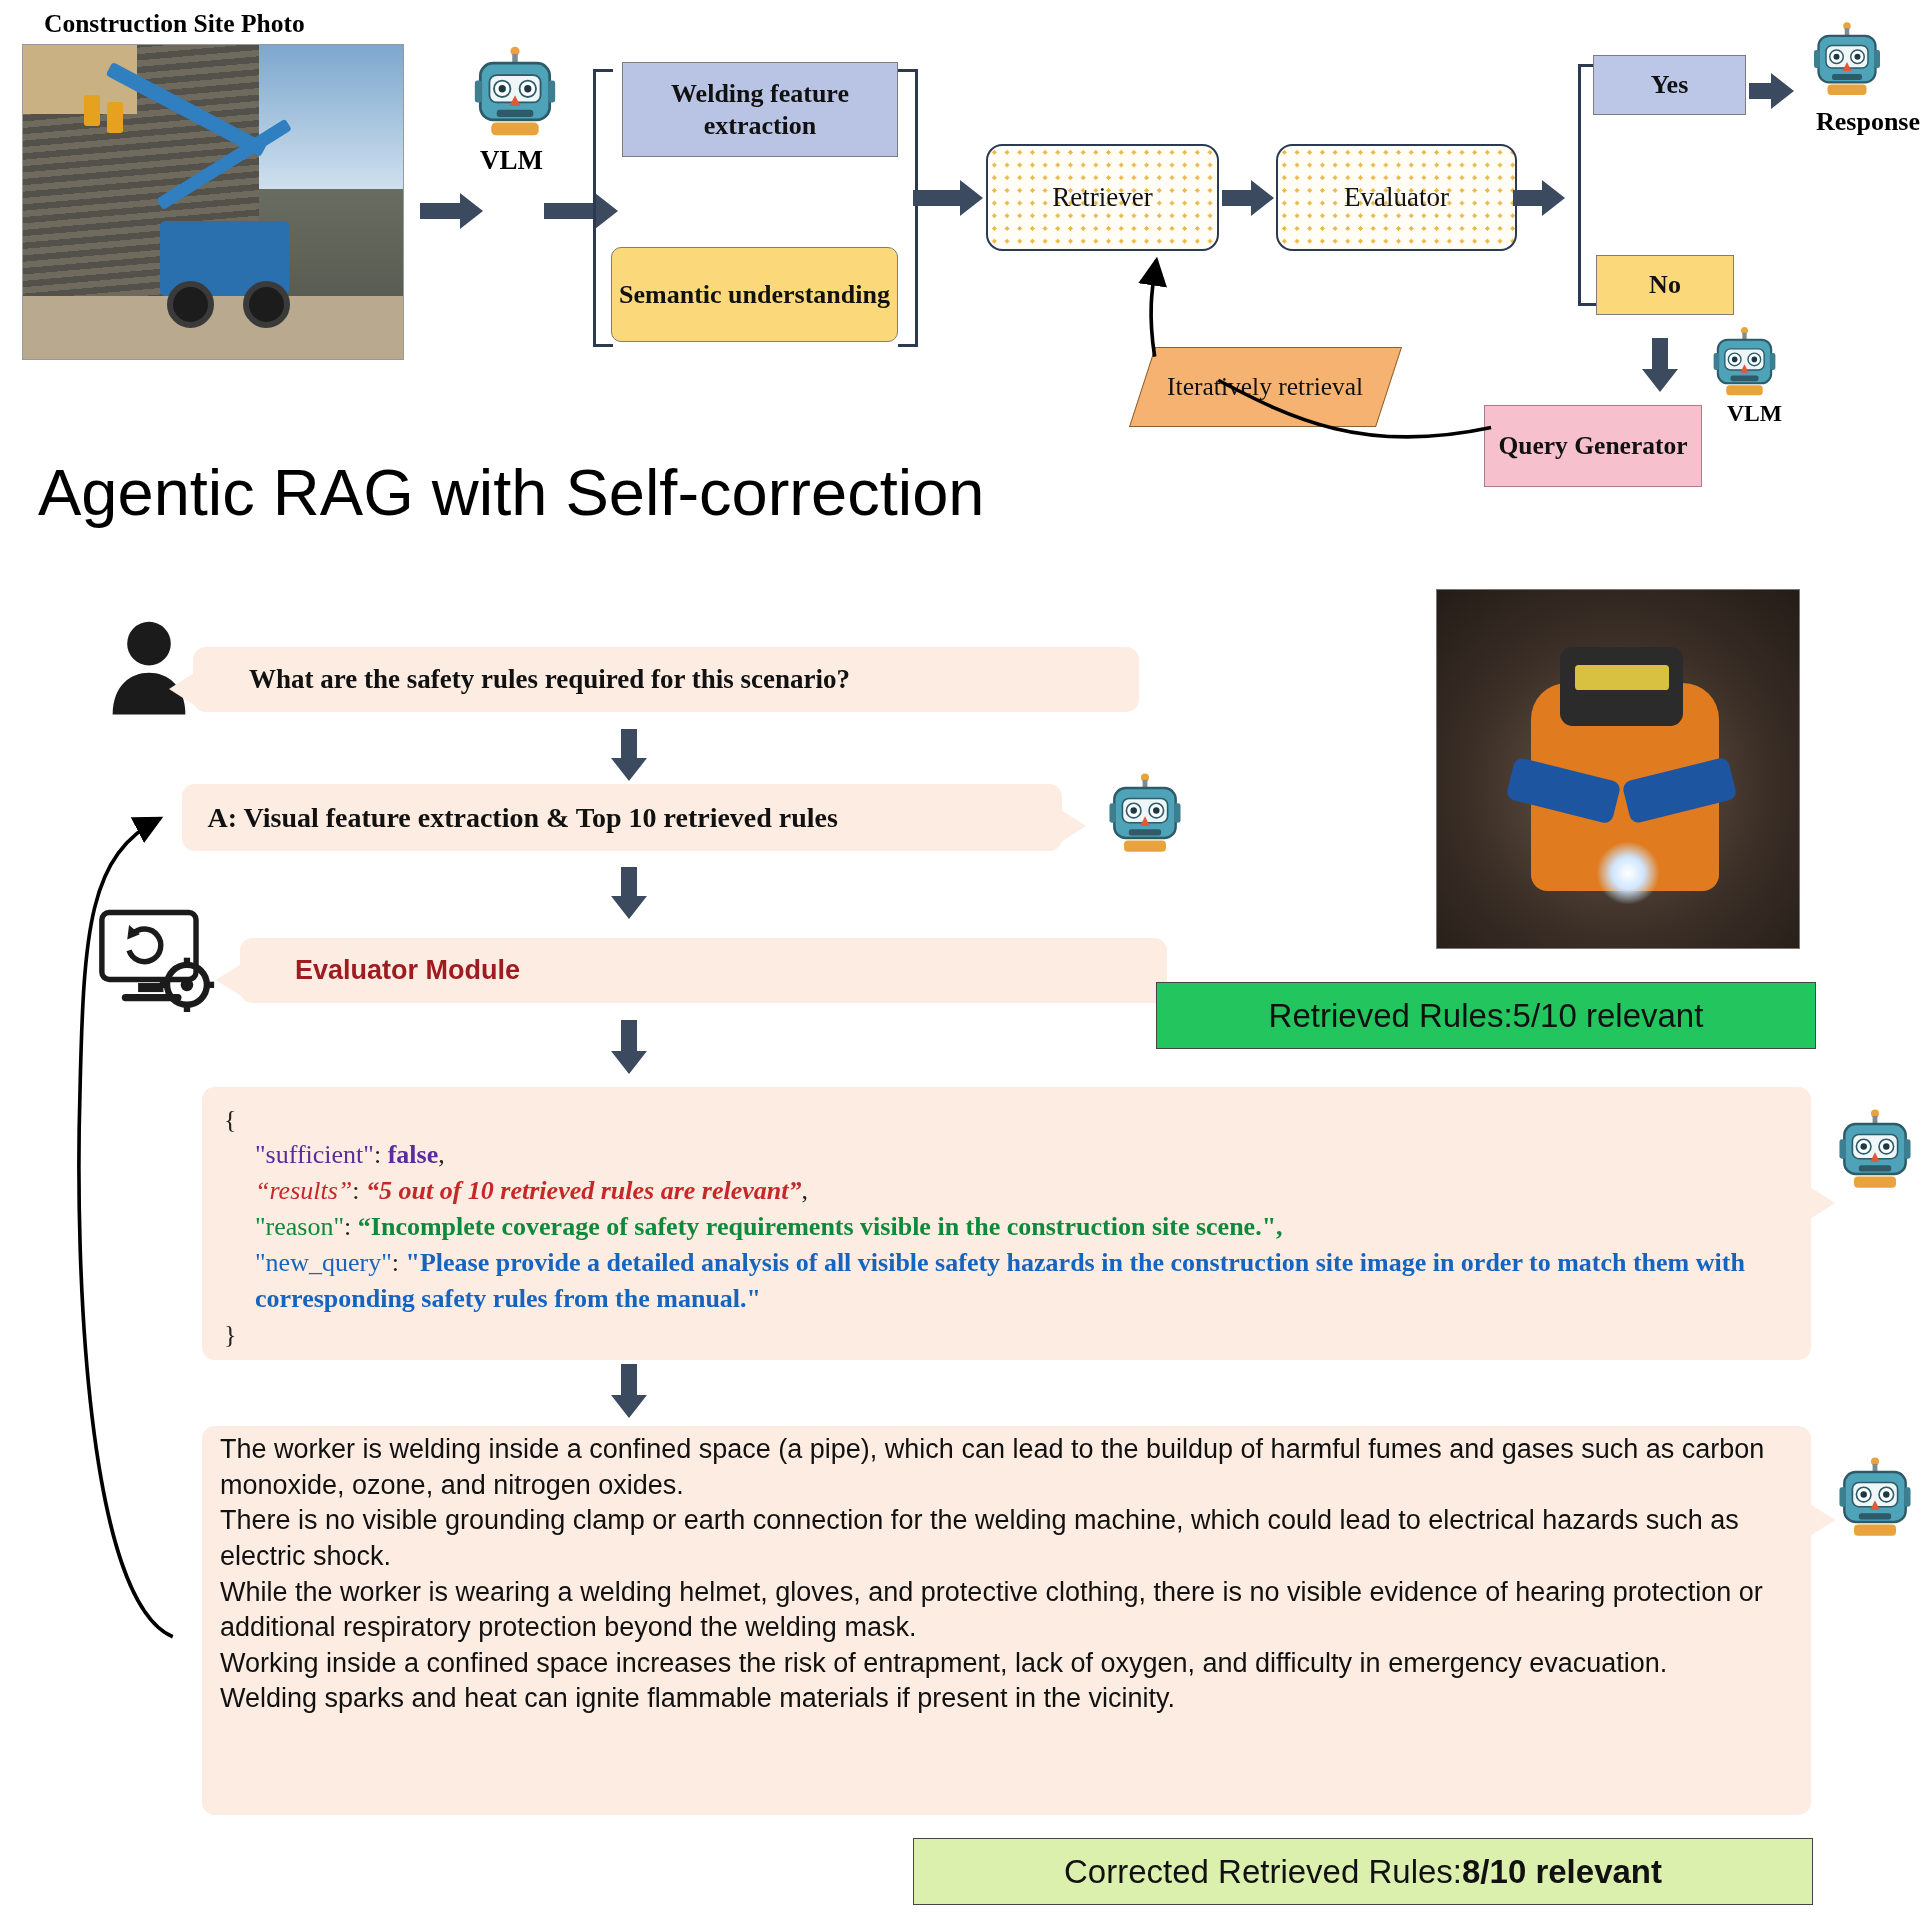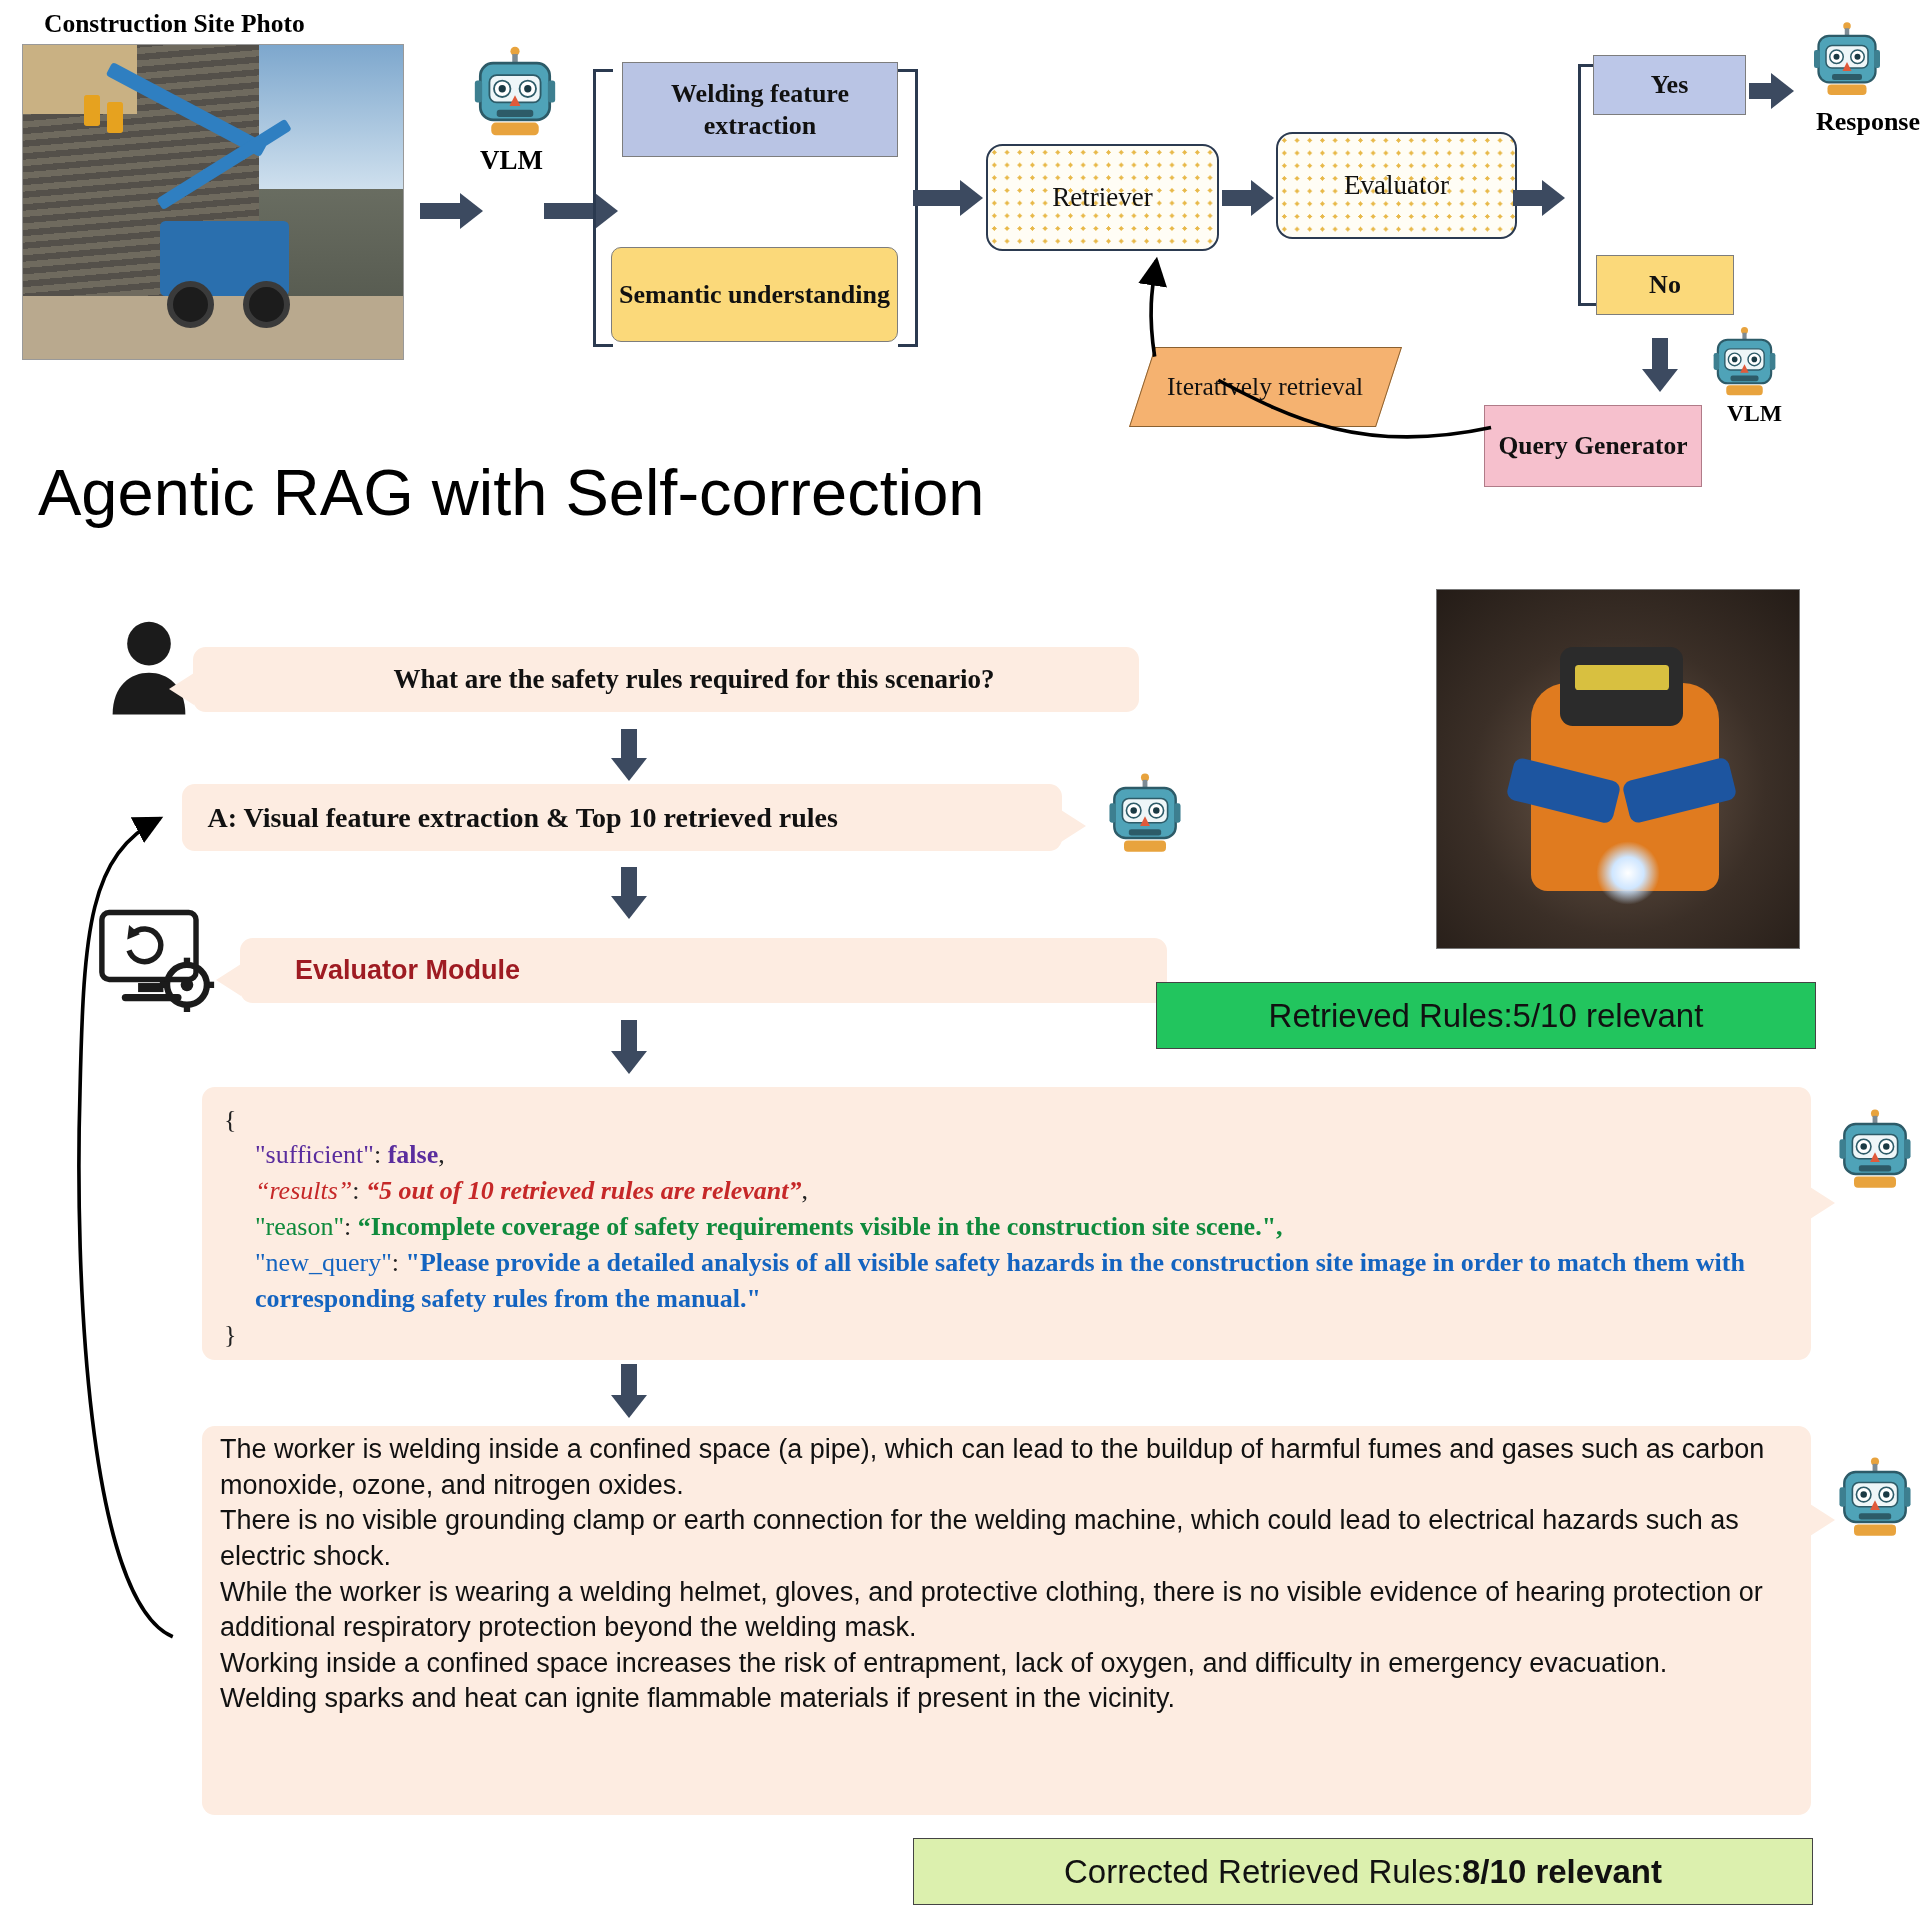--- a/index.html
+++ b/index.html
@@ -84,21 +84,21 @@
 
   .dotbox {
     position:absolute; border:2.7px solid #2b3a50; border-radius:16.4px;
     background-color:#fffdf5;
     background-image: radial-gradient(#e8b94a 2px, transparent 2.1px);
     background-size: 12.7px 12.7px;
     display:flex; align-items:center; justify-content:center;
     font-family:"Liberation Serif",serif; font-size:27px; color:#111;
   }
   #retriever-box { left:986px; top:144px; width:233px; height:107px; }
-  #evaluator-box { left:1276px; top:132px; width:241px; height:107px; }
+  #evaluator-box { left:1276px; top:144px; width:241px; height:107px; }
 
   #yes-box { left:1593px; top:55px; width:153px; height:60px; background:#bcc7e8;
      font-size:26px; }
   #no-box { left:1596px; top:255px; width:138px; height:60px; background:#fbd97a;
      font-size:26px; }
 
   #response-label { left:1816px; top:107px; font-family:"Liberation Serif",serif;
      font-weight:bold; font-size:26px; color:#000; }
 
   #iterative-box {
@@ -136,21 +136,21 @@
     border-top:16.4px solid transparent; border-bottom:16.4px solid transparent;
     border-right:25.5px solid #fdece1;
   }
   .bubble .tip-right {
     position:absolute; right:-23.6px; top:25.5px; width:0;height:0;
     border-top:16.4px solid transparent; border-bottom:16.4px solid transparent;
     border-left:25.5px solid #fdece1;
   }
 
   #q-bubble { left:193px; top:647px; width:946px; height:65px;
-     display:flex; align-items:center;justify-content:center; }
+     display:flex; align-items:center; }
   #q-bubble .txt { padding-left:56px; font-family:"Liberation Serif",serif;
      font-weight:bold; font-size:27px; color:#111; }
 
   #a-bubble { left:182px; top:784px; width:880px; height:67px;
      display:flex; align-items:center; }
   #a-bubble .txt { padding-left:25.5px; font-family:"Liberation Serif",serif;
      font-weight:bold; font-size:28px; color:#111; }
 
   #eval-bubble { left:240px; top:938px; width:927px; height:65px;
      display:flex; align-items:center; }

